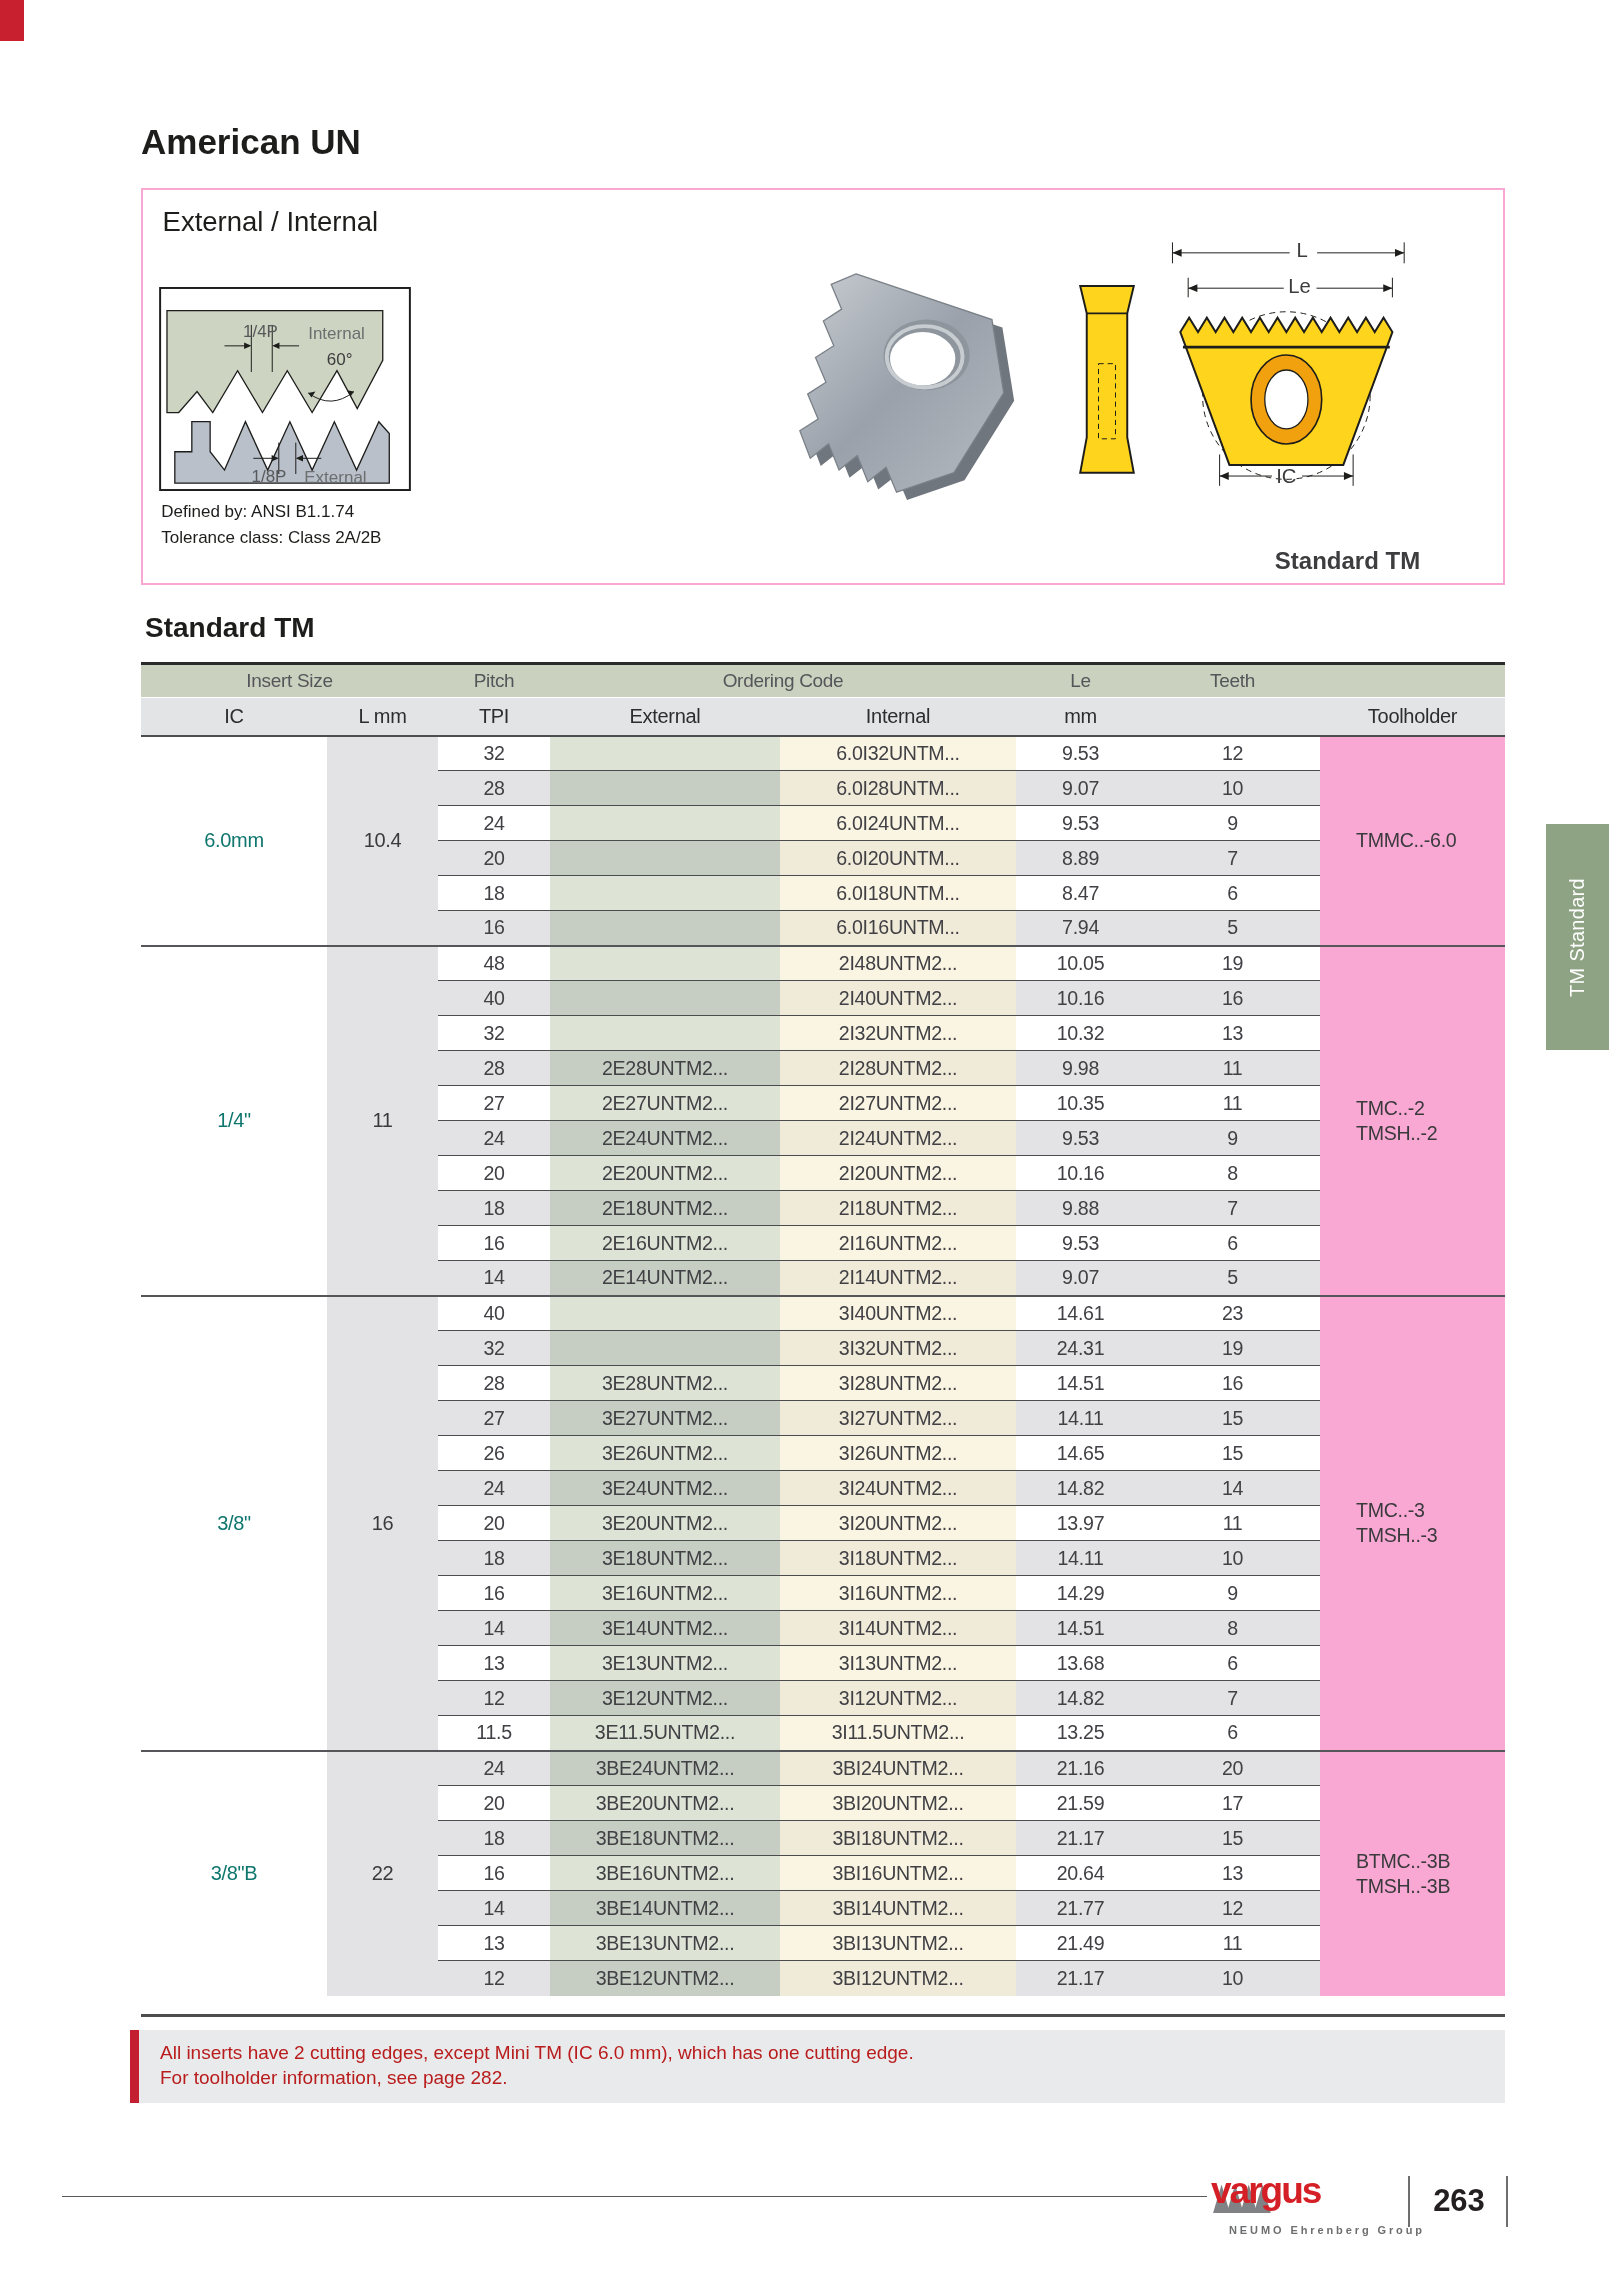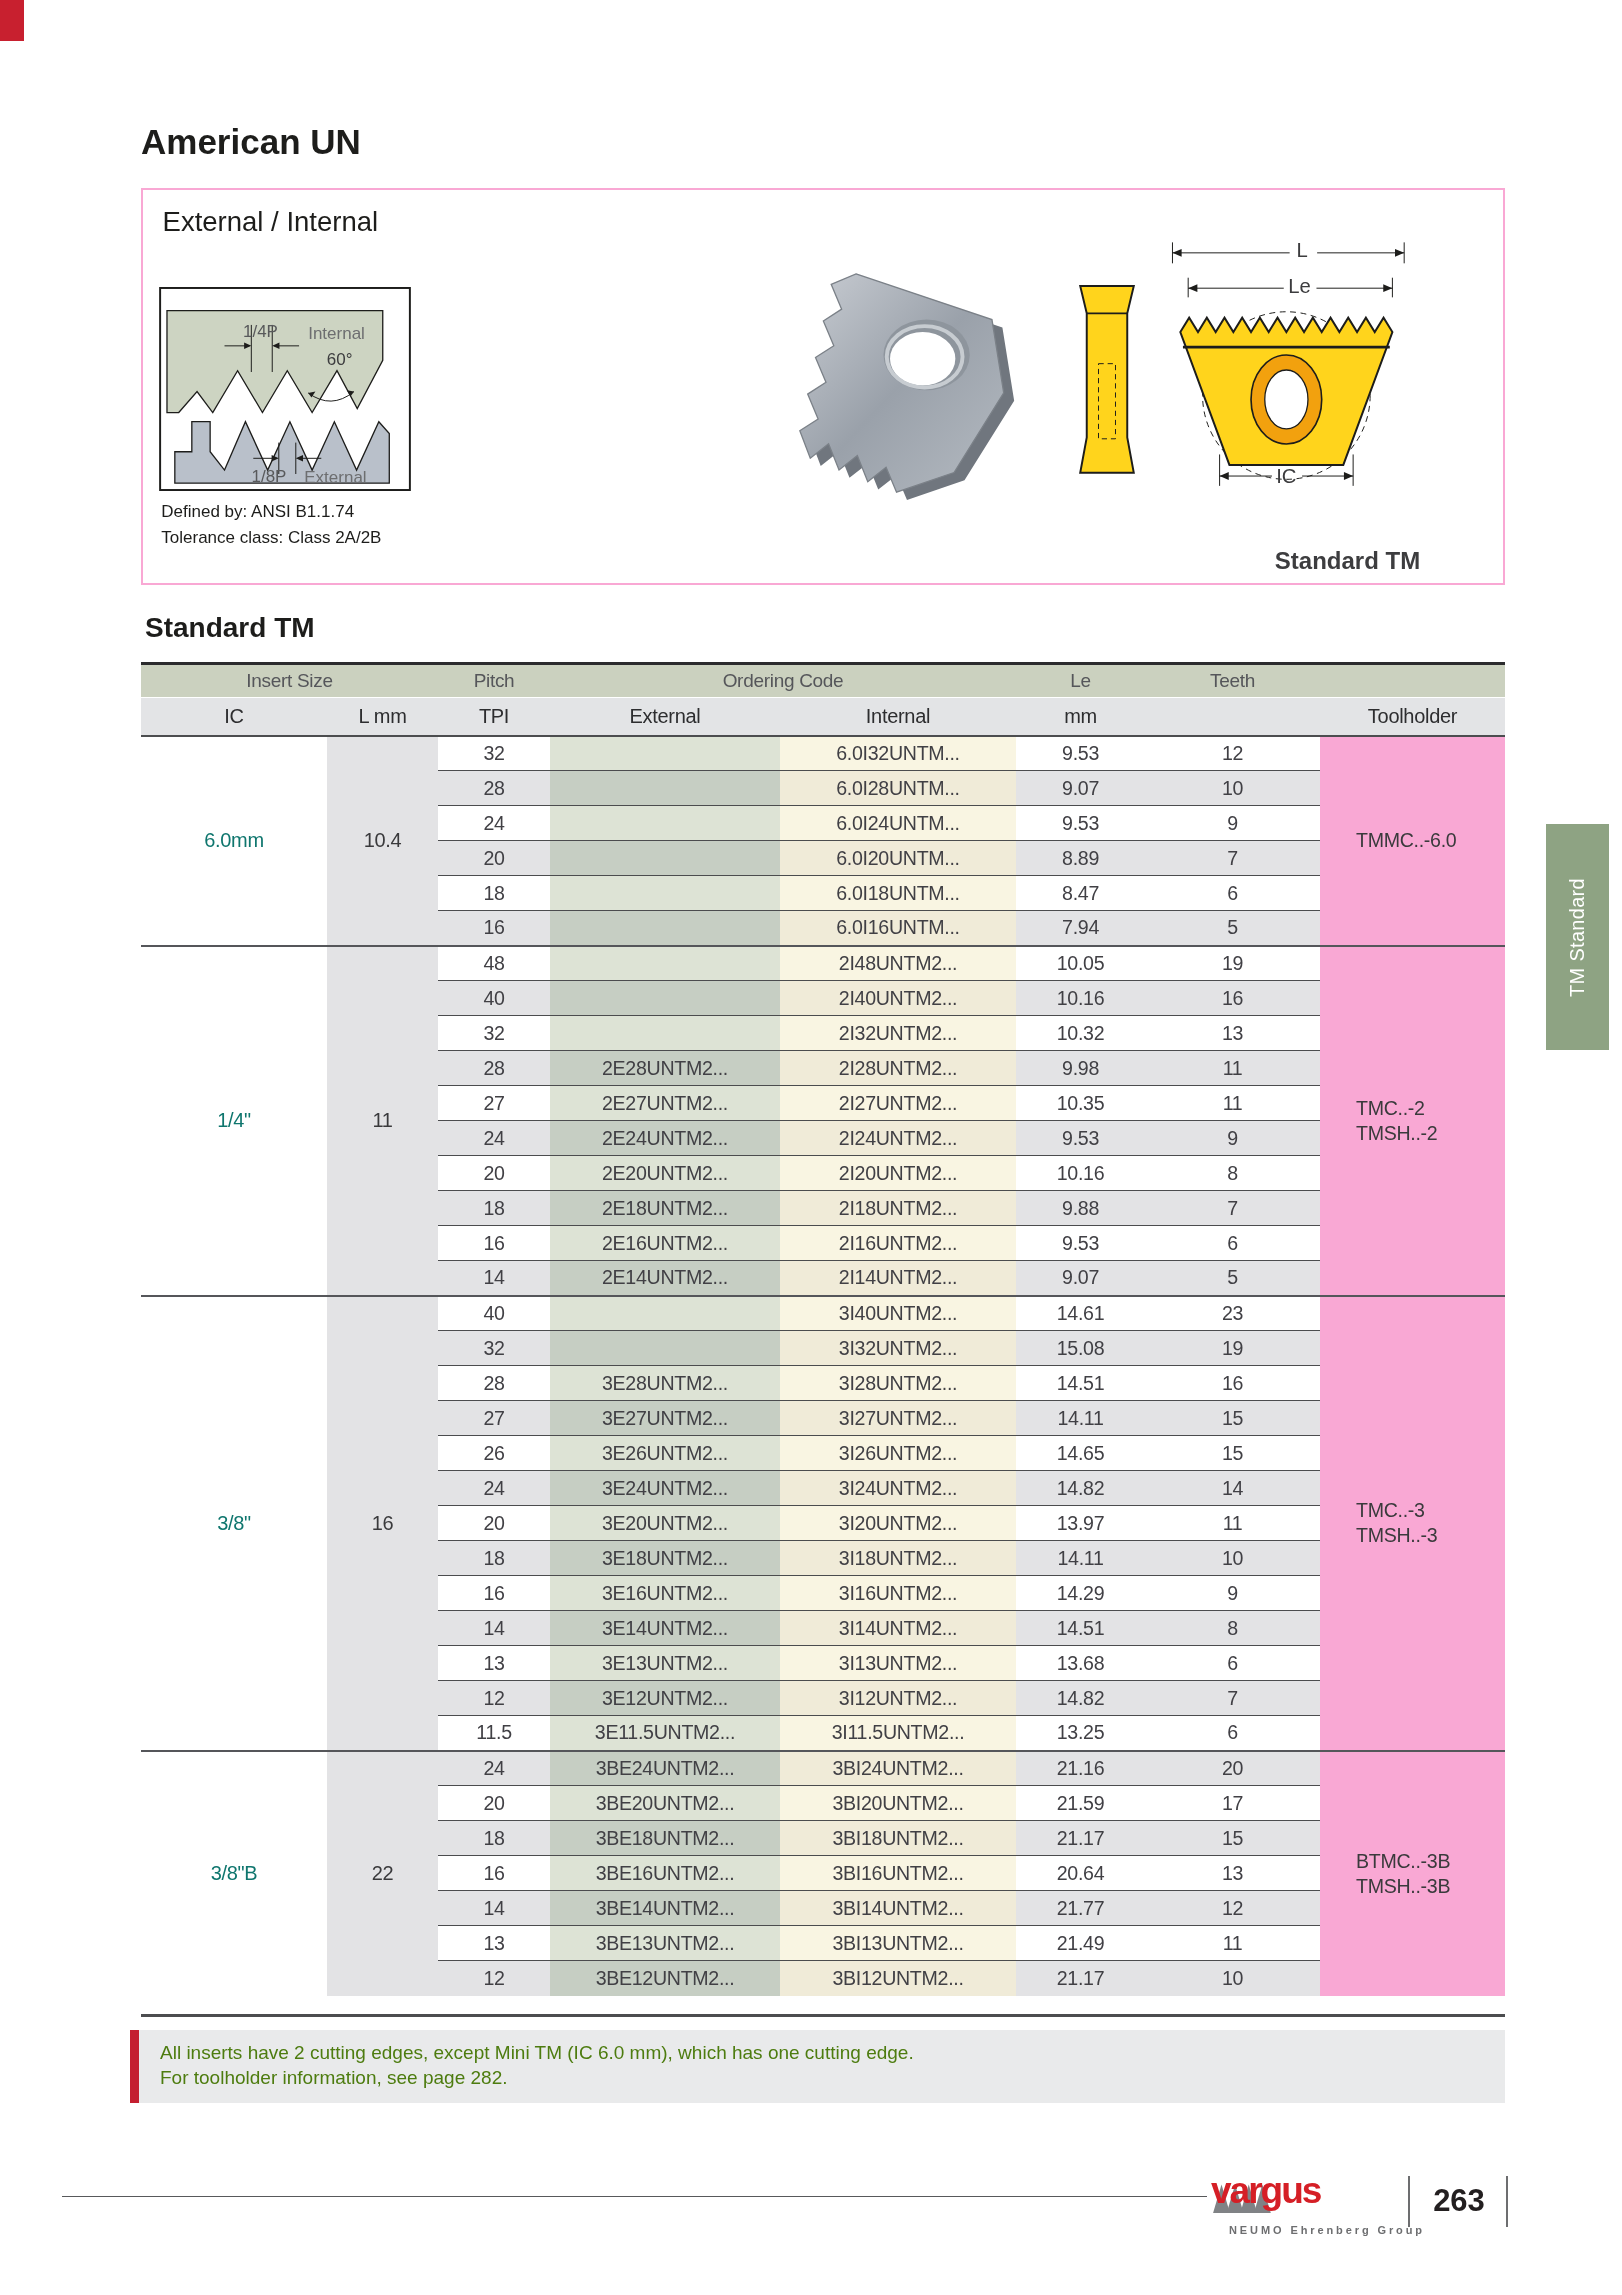--- a/index.html
+++ b/index.html
@@ -46,21 +46,21 @@
   tr.dark  td.tpi,tr.dark  td.le,tr.dark  td.teeth{background:#e3e3e5;}
   tr.light td.ext{background:#dde3d5;}
   tr.dark  td.ext{background:#c6cec3;}
   tr.light td.intl{background:#f9f5e2;}
   tr.dark  td.intl{background:#f0ebd8;margin-top:48px;}
   .table-bottom{left:141px;top:2014px;width:1364px;height:2.6px;background:#4c4d4f;}
 
   
   .note-accent{left:130px;top:2030px;width:9.8px;height:73px;background:#c41f30;}
   .note-bar{left:139px;top:2030px;width:1366px;height:73px;background:#e9eaeb;box-sizing:border-box;padding:9.8px 0 0 21px;}
-  .note-bar div{font-size:19px;line-height:25px;color:#4d7c0f;}
+  .note-bar div{font-size:19px;line-height:25px;color:#b91c1c;}
 
   
   .footer-rule{left:62px;top:2196px;width:1145px;height:1.3px;background:#58595b;}
   .logo-zigzag{left:1213px;top:2178px;}
   .logo-word{left:1211px;top:2170px;font-size:37px;font-weight:bold;color:#d51f26;letter-spacing:-2px;}
   .logo-sub{left:1229px;top:2224px;font-size:11px;letter-spacing:2.9px;color:#6d6e70;font-weight:bold;}
   .fsep1{left:1408px;top:2176px;width:2px;height:51px;background:#6d6e70;}
   .fsep2{left:1506px;top:2176px;width:2px;height:51px;background:#6d6e70;}
   .page-num{left:1413px;top:2183px;width:92px;text-align:center;font-size:31px;font-weight:600;color:#231f20;}
 
@@ -346,21 +346,21 @@
           <td class="teeth rowline">23</td>
           <td class="holder-cell" rowspan="13">
             <div>TMC..-3</div>
             <div>TMSH..-3</div>
           </td>
         </tr>
         <tr class="dark">
           <td class="tpi rowline">32</td>
           <td class="ext rowline"></td>
           <td class="intl rowline">3I32UNTM2...</td>
-          <td class="le rowline">15.08</td>
+          <td class="le rowline">24.31</td>
           <td class="teeth rowline">19</td>
         </tr>
         <tr class="light">
           <td class="tpi rowline">28</td>
           <td class="ext rowline">3E28UNTM2...</td>
           <td class="intl rowline">3I28UNTM2...</td>
           <td class="le rowline">14.51</td>
           <td class="teeth rowline">16</td>
         </tr>
         <tr class="dark">

